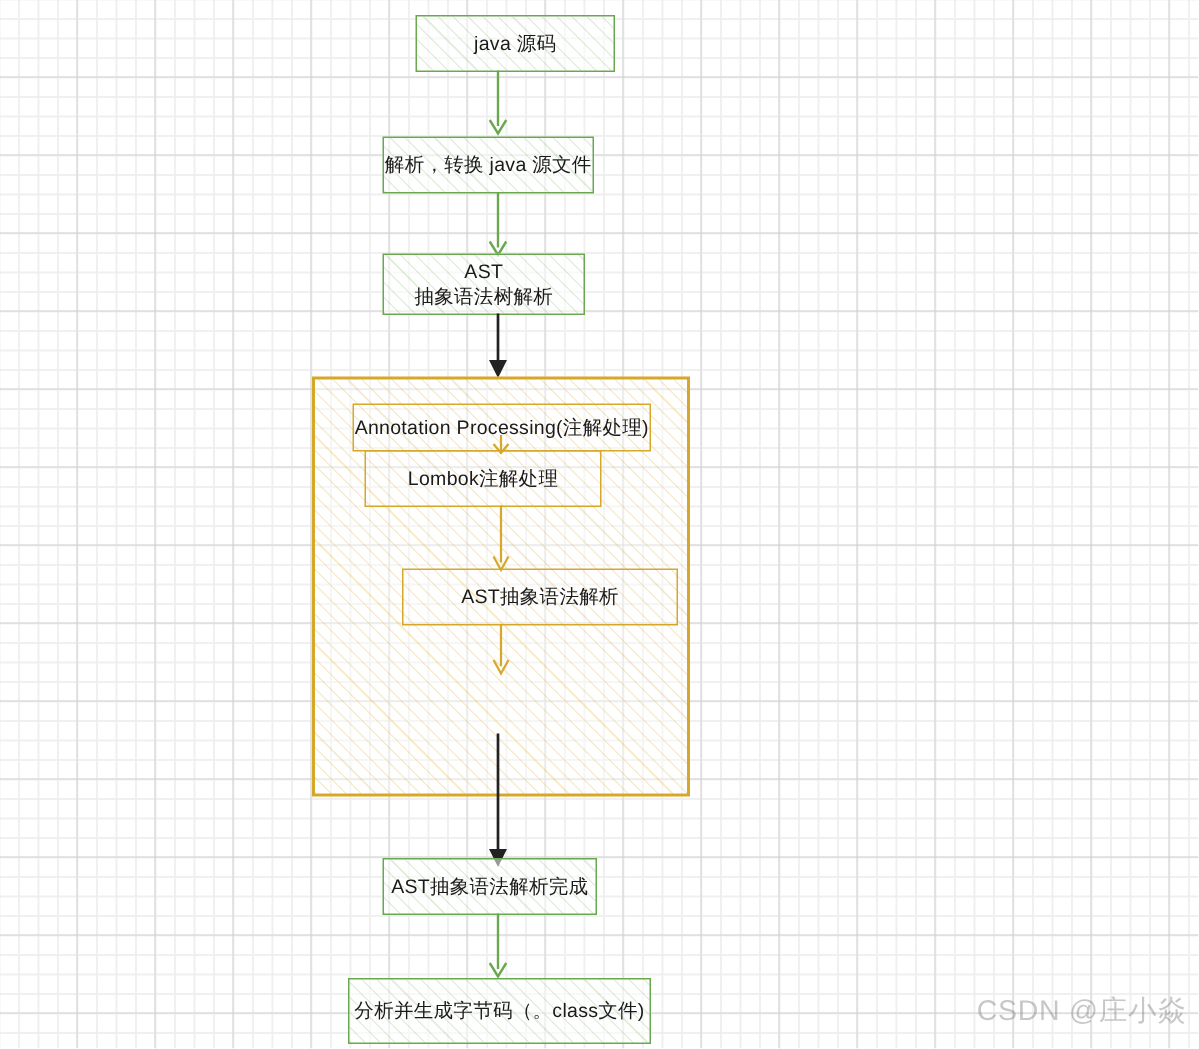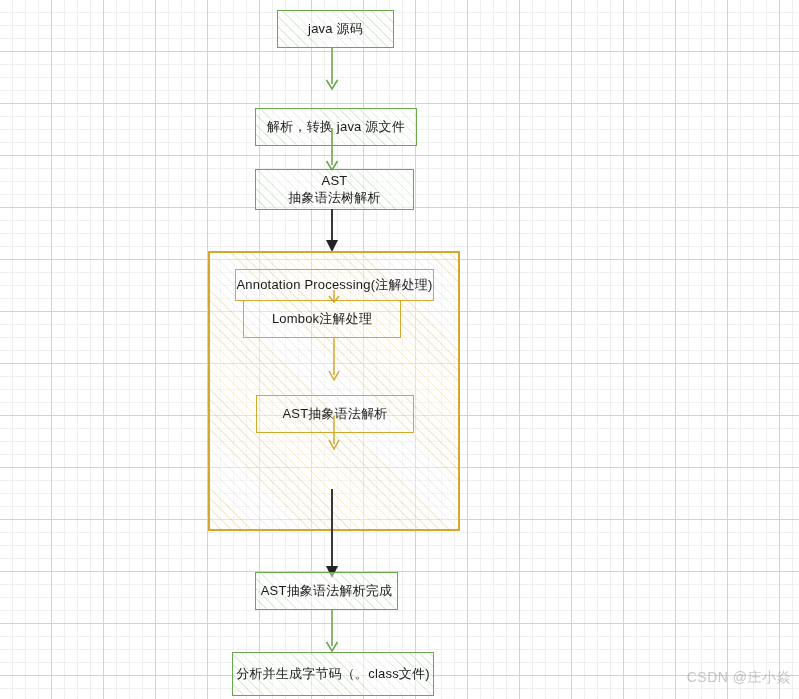--- a/index.html
+++ b/index.html
@@ -77,47 +77,47 @@
 
   .edge {
     position: absolute;
     overflow: visible;
   }
 
   .wm {
     position: absolute;
     right: 8px;
     bottom: 12px;
-    font-size: 14px;
+    font-size: 19px;
     color: rgba(130,130,130,0.45);
     letter-spacing: 0.5px;
     user-select: none;
     font-family: "Liberation Sans", "DejaVu Sans", sans-serif;
   }
 </style>
 </head>
 <body>
 
 <div id="canvas">
 
-  <div class="node green" style="left:277px; top:10px; width:117px; height:38px;">java 源码</div>
+  <div class="node green" style="left:277px; top:10px; width:133px; height:38px;">java 源码</div>
 
   <svg class="edge" style="left:320px; top:47px;" width="24" height="45" viewBox="0 0 24 45">
     <line x1="12" y1="0" x2="12" y2="37" stroke="#6aa84f" stroke-width="1.6"></line>
     <polyline points="6.5,33 12,42 17.5,33" fill="none" stroke="#6aa84f" stroke-width="1.6"></polyline>
   </svg>
 
-  <div class="node green" style="left:255px; top:108px; width:162px; height:38px;">解析，转换 java 源文件</div>
+  <div class="node green" style="left:255px; top:91px; width:141px; height:38px;">解析，转换 java 源文件</div>
 
   <svg class="edge" style="left:320px; top:128px;" width="24" height="45" viewBox="0 0 24 45">
     <line x1="12" y1="0" x2="12" y2="37" stroke="#6aa84f" stroke-width="1.6"></line>
     <polyline points="6.5,33 12,42 17.5,33" fill="none" stroke="#6aa84f" stroke-width="1.6"></polyline>
   </svg>
 
-  <div class="node green" style="left:255px; top:169px; width:159px; height:41px;">AST
+  <div class="node green" style="left:255px; top:169px; width:135px; height:41px;">AST
 抽象语法树解析</div>
 
   <svg class="edge" style="left:320px; top:209px;" width="24" height="46" viewBox="0 0 24 46">
     <line x1="12" y1="0" x2="12" y2="34" stroke="#222222" stroke-width="1.8"></line>
     <polygon points="6,31 18,31 12,43" fill="#222222"></polygon>
   </svg>
 
   <div class="container-box" style="left:208px; top:251px; width:252px; height:280px;"></div>
 
   <div class="node yellow label" style="left:235px; top:269px; width:199px; height:32px;">Annotation Processing(注解处理)</div>
@@ -127,21 +127,21 @@
     <polyline points="6,6 11,12 16,6" fill="none" stroke="#d6a82a" stroke-width="1.5"></polyline>
   </svg>
 
   <div class="node yellow" style="left:243px; top:300px; width:158px; height:38px;">Lombok注解处理</div>
 
   <svg class="edge" style="left:323px; top:337px;" width="22" height="46" viewBox="0 0 22 46">
     <line x1="11" y1="0" x2="11" y2="38" stroke="#d6a82a" stroke-width="1.5"></line>
     <polyline points="6,34 11,43 16,34" fill="none" stroke="#d6a82a" stroke-width="1.5"></polyline>
   </svg>
 
-  <div class="node yellow" style="left:256px; top:379px; width:158px; height:38px;margin-top:16px;">AST抽象语法解析</div>
+  <div class="node yellow" style="left:268px; top:379px; width:184px; height:38px;">AST抽象语法解析</div>
 
   <svg class="edge" style="left:323px; top:416px;" width="22" height="36" viewBox="0 0 22 36">
     <line x1="11" y1="0" x2="11" y2="28" stroke="#d6a82a" stroke-width="1.5"></line>
     <polyline points="6,24 11,33 16,24" fill="none" stroke="#d6a82a" stroke-width="1.5"></polyline>
   </svg>
 
 
   <svg class="edge" style="left:320px; top:489px;" width="24" height="92" viewBox="0 0 24 92">
     <line x1="12" y1="0" x2="12" y2="80" stroke="#222222" stroke-width="1.8"></line>
     <polygon points="6,77 18,77 12,89" fill="#222222"></polygon>

